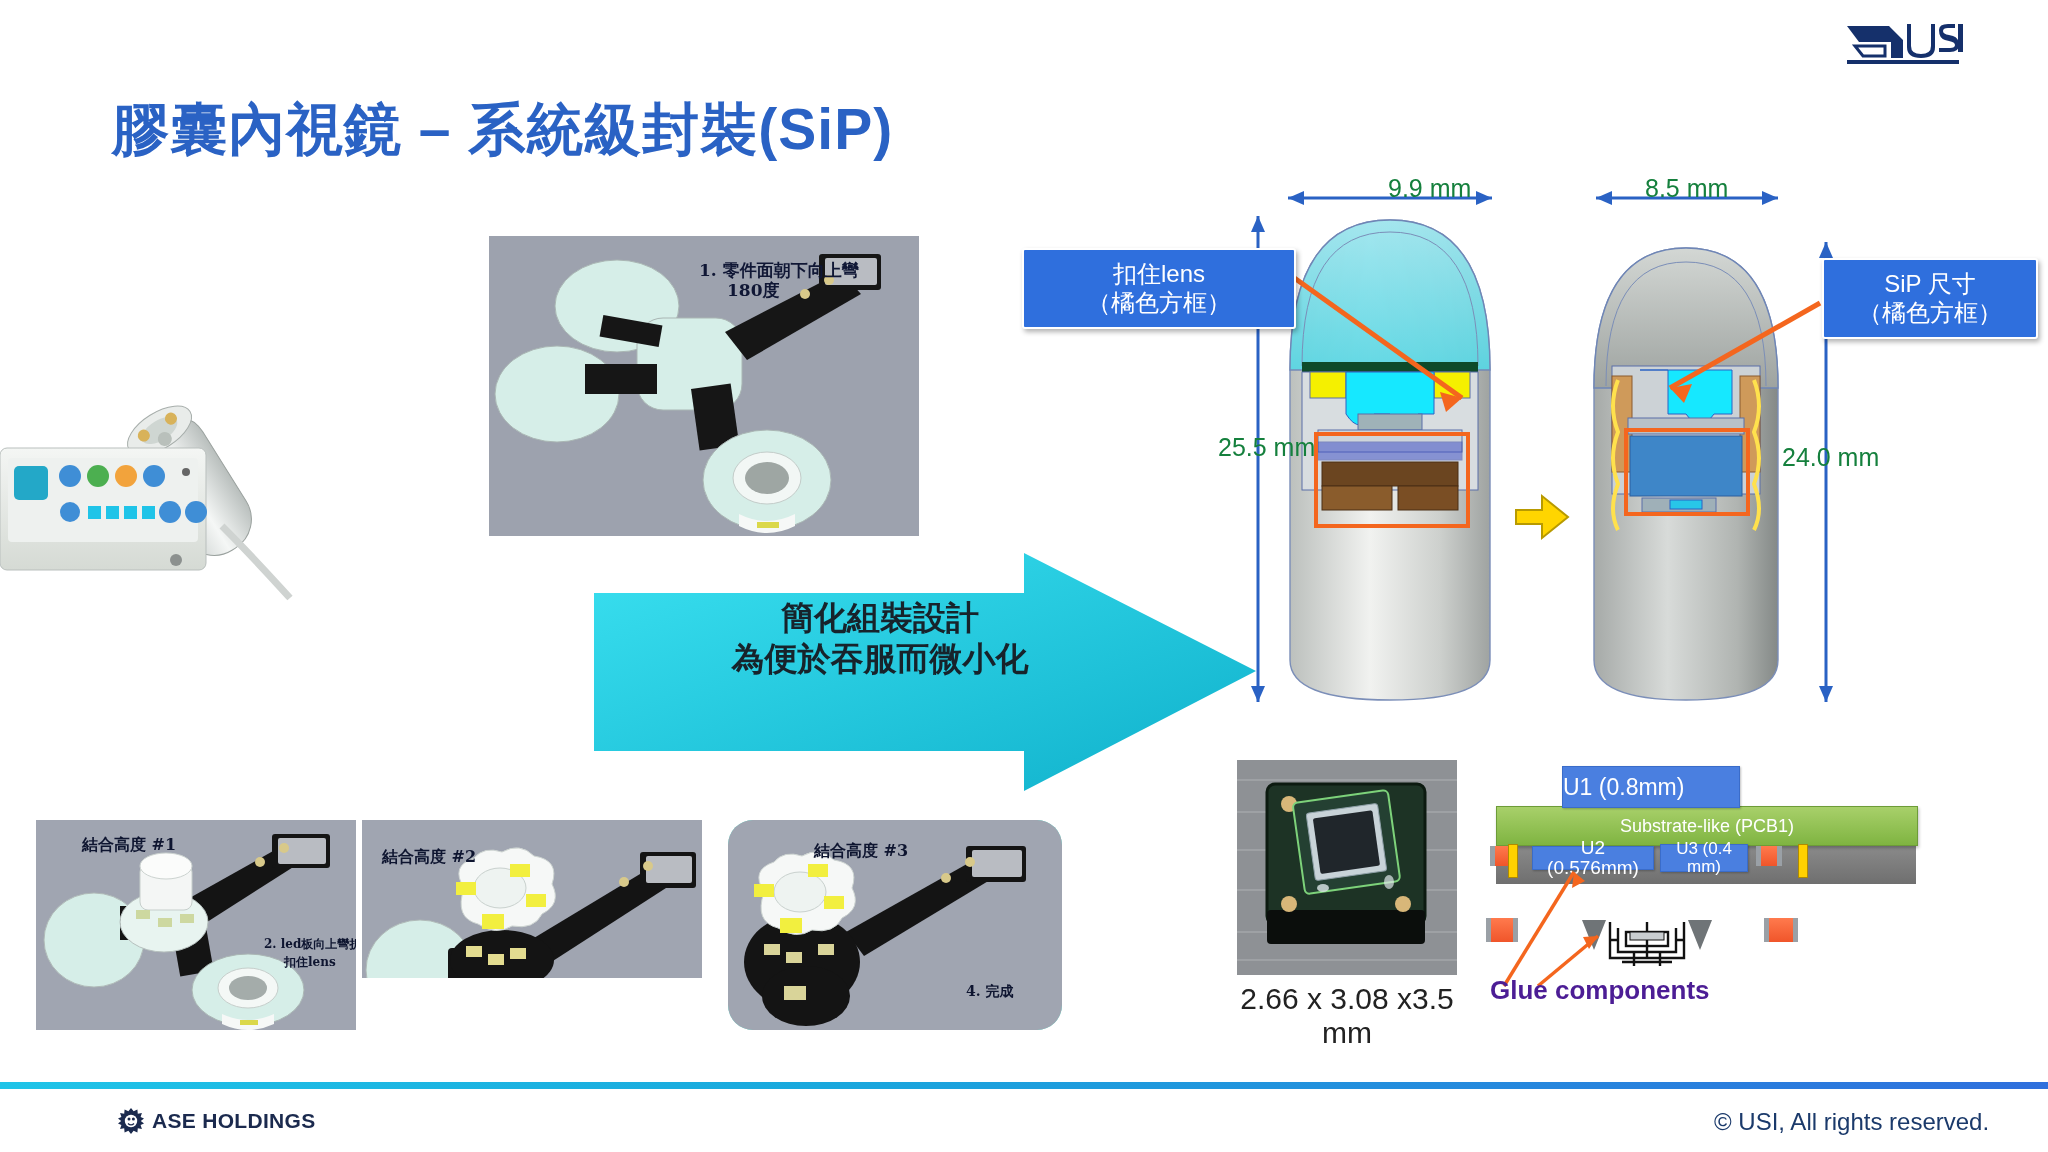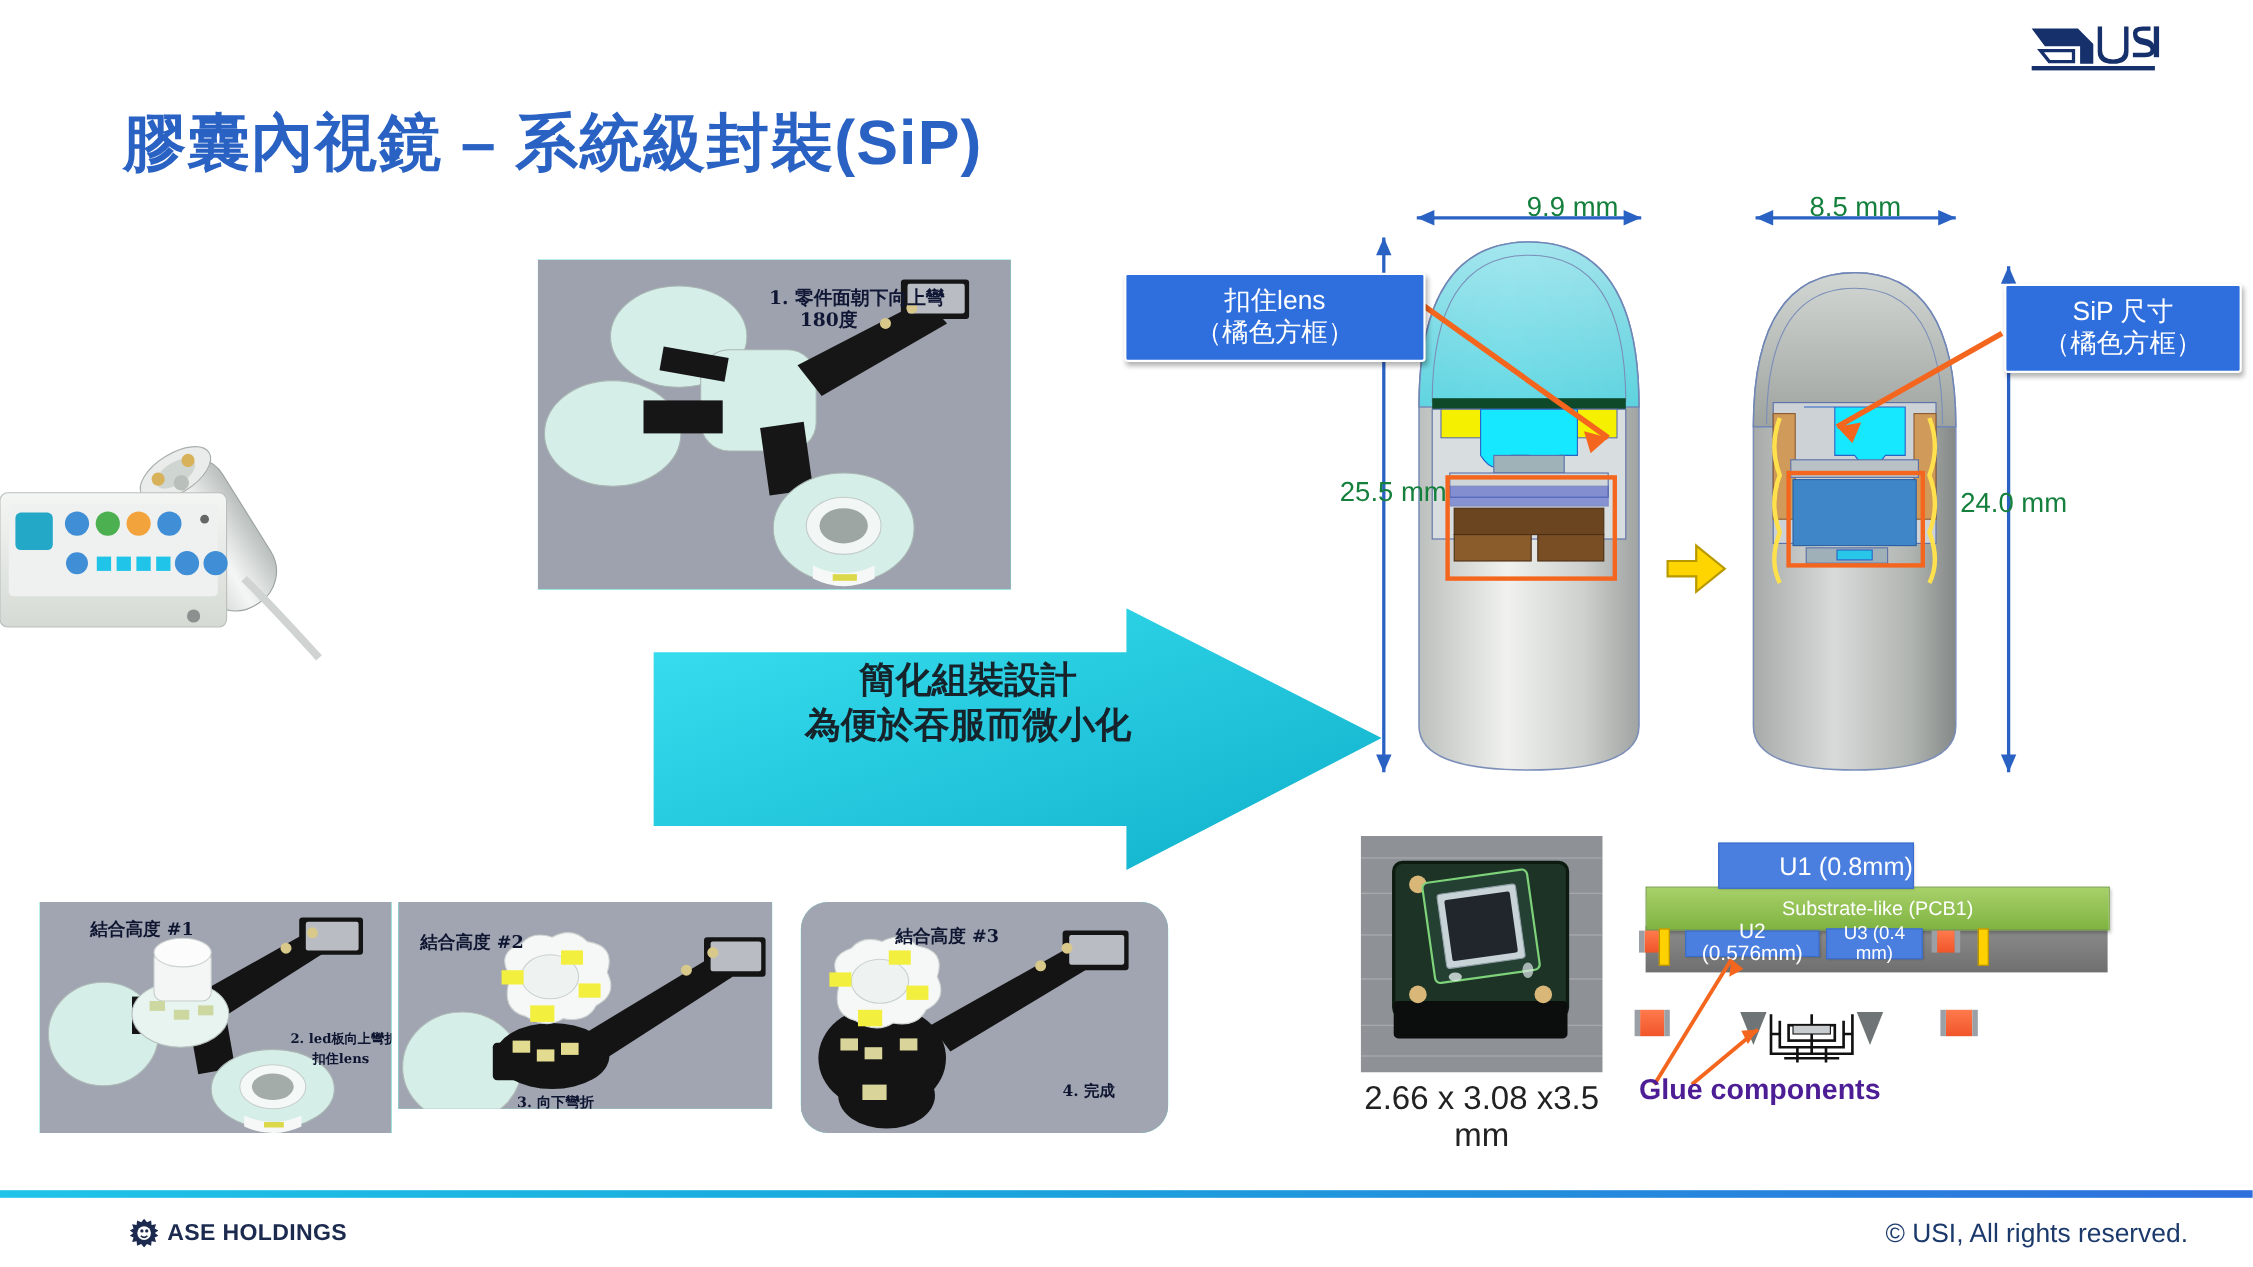--- a/index.html
+++ b/index.html
@@ -55,21 +55,21 @@
 
   
   #sensor-photo{left:1237px;top:760px;width:220px;height:215px;}
   #sensor-cap{position:absolute;left:1212px;top:982px;width:270px;
               text-align:center;font-size:30px;color:#222;}
 
   
   #sip-stack{position:absolute;left:1496px;top:766px;width:520px;height:280px;}
   .sip-label{position:absolute;background:#4a7fe0;color:#fff;text-align:center;
              border:1px solid #3a6cc9;font-size:19px;line-height:1.05;
-             display:flex;align-items:center;justify-content:flex-end;
+             display:flex;align-items:center;justify-content:flex-start;
              box-shadow:1px 1px 2px rgba(0,0,0,.25);}
   .pcb{position:absolute;background:linear-gradient(#a8d06a,#7fb441);
        border:1px solid #6d9c38;color:#fff;font-size:18px;
        display:flex;align-items:center;justify-content:center;
        box-shadow:1px 2px 3px rgba(0,0,0,.25);}
   .core{position:absolute;background:linear-gradient(#8d8d8d,#6f6f6f);}
   .cmp{position:absolute;background:linear-gradient(#ff7a4d,#f0552a);
        border-left:5px solid #9aa0a6;border-right:5px solid #9aa0a6;}
   .cmp-y{position:absolute;background:#ffd100;border:1px solid #b08b00;}
   #glue-label{position:absolute;left:1490px;top:975px;font-size:26px;
@@ -206,21 +206,21 @@
       <ellipse cx="52" cy="42" rx="19" ry="12" fill="#a4acaa"></ellipse>
       <path d="M26 68 q26 12 52 0 l0 10 q-26 12 -52 0 Z" fill="#f6f8f7"></path>
       <rect x="44" y="74" width="18" height="5" fill="#dbd84a"></rect>
     </g>
     <text x="46" y="30" font-family="DejaVu Serif, serif" font-size="16" font-weight="bold" fill="#0e1530">結合高度 #1</text>
     <text x="228" y="128" font-family="DejaVu Serif, serif" font-size="12" font-weight="bold" fill="#0e1530">2. led板向上彎折</text>
     <text x="248" y="146" font-family="DejaVu Serif, serif" font-size="12" font-weight="bold" fill="#0e1530">扣住lens</text>
   </svg>
 </div>
 
-<div class="photo" style="left:362px;top:820px;width:340px;height:188px;">
+<div class="photo" style="left:362px;top:820px;width:340px;height:158px;">
   <svg width="340" height="210" viewBox="0 0 340 210">
     <rect width="340" height="210" fill="#a0a5b1"></rect>
     <ellipse cx="58" cy="150" rx="54" ry="50" fill="#d6eee8" stroke="#b0bab8"></ellipse>
     <g fill="#141414">
       <rect x="86" y="128" width="82" height="34" rx="4"></rect>
       <path d="M162 124 L288 48 L304 68 L180 148 Z"></path>
       <rect x="278" y="32" width="56" height="36" rx="3"></rect>
       <ellipse cx="140" cy="140" rx="52" ry="30"></ellipse>
     </g>
     <rect x="284" y="36" width="46" height="27" rx="2" fill="#b9bcc2"></rect>

